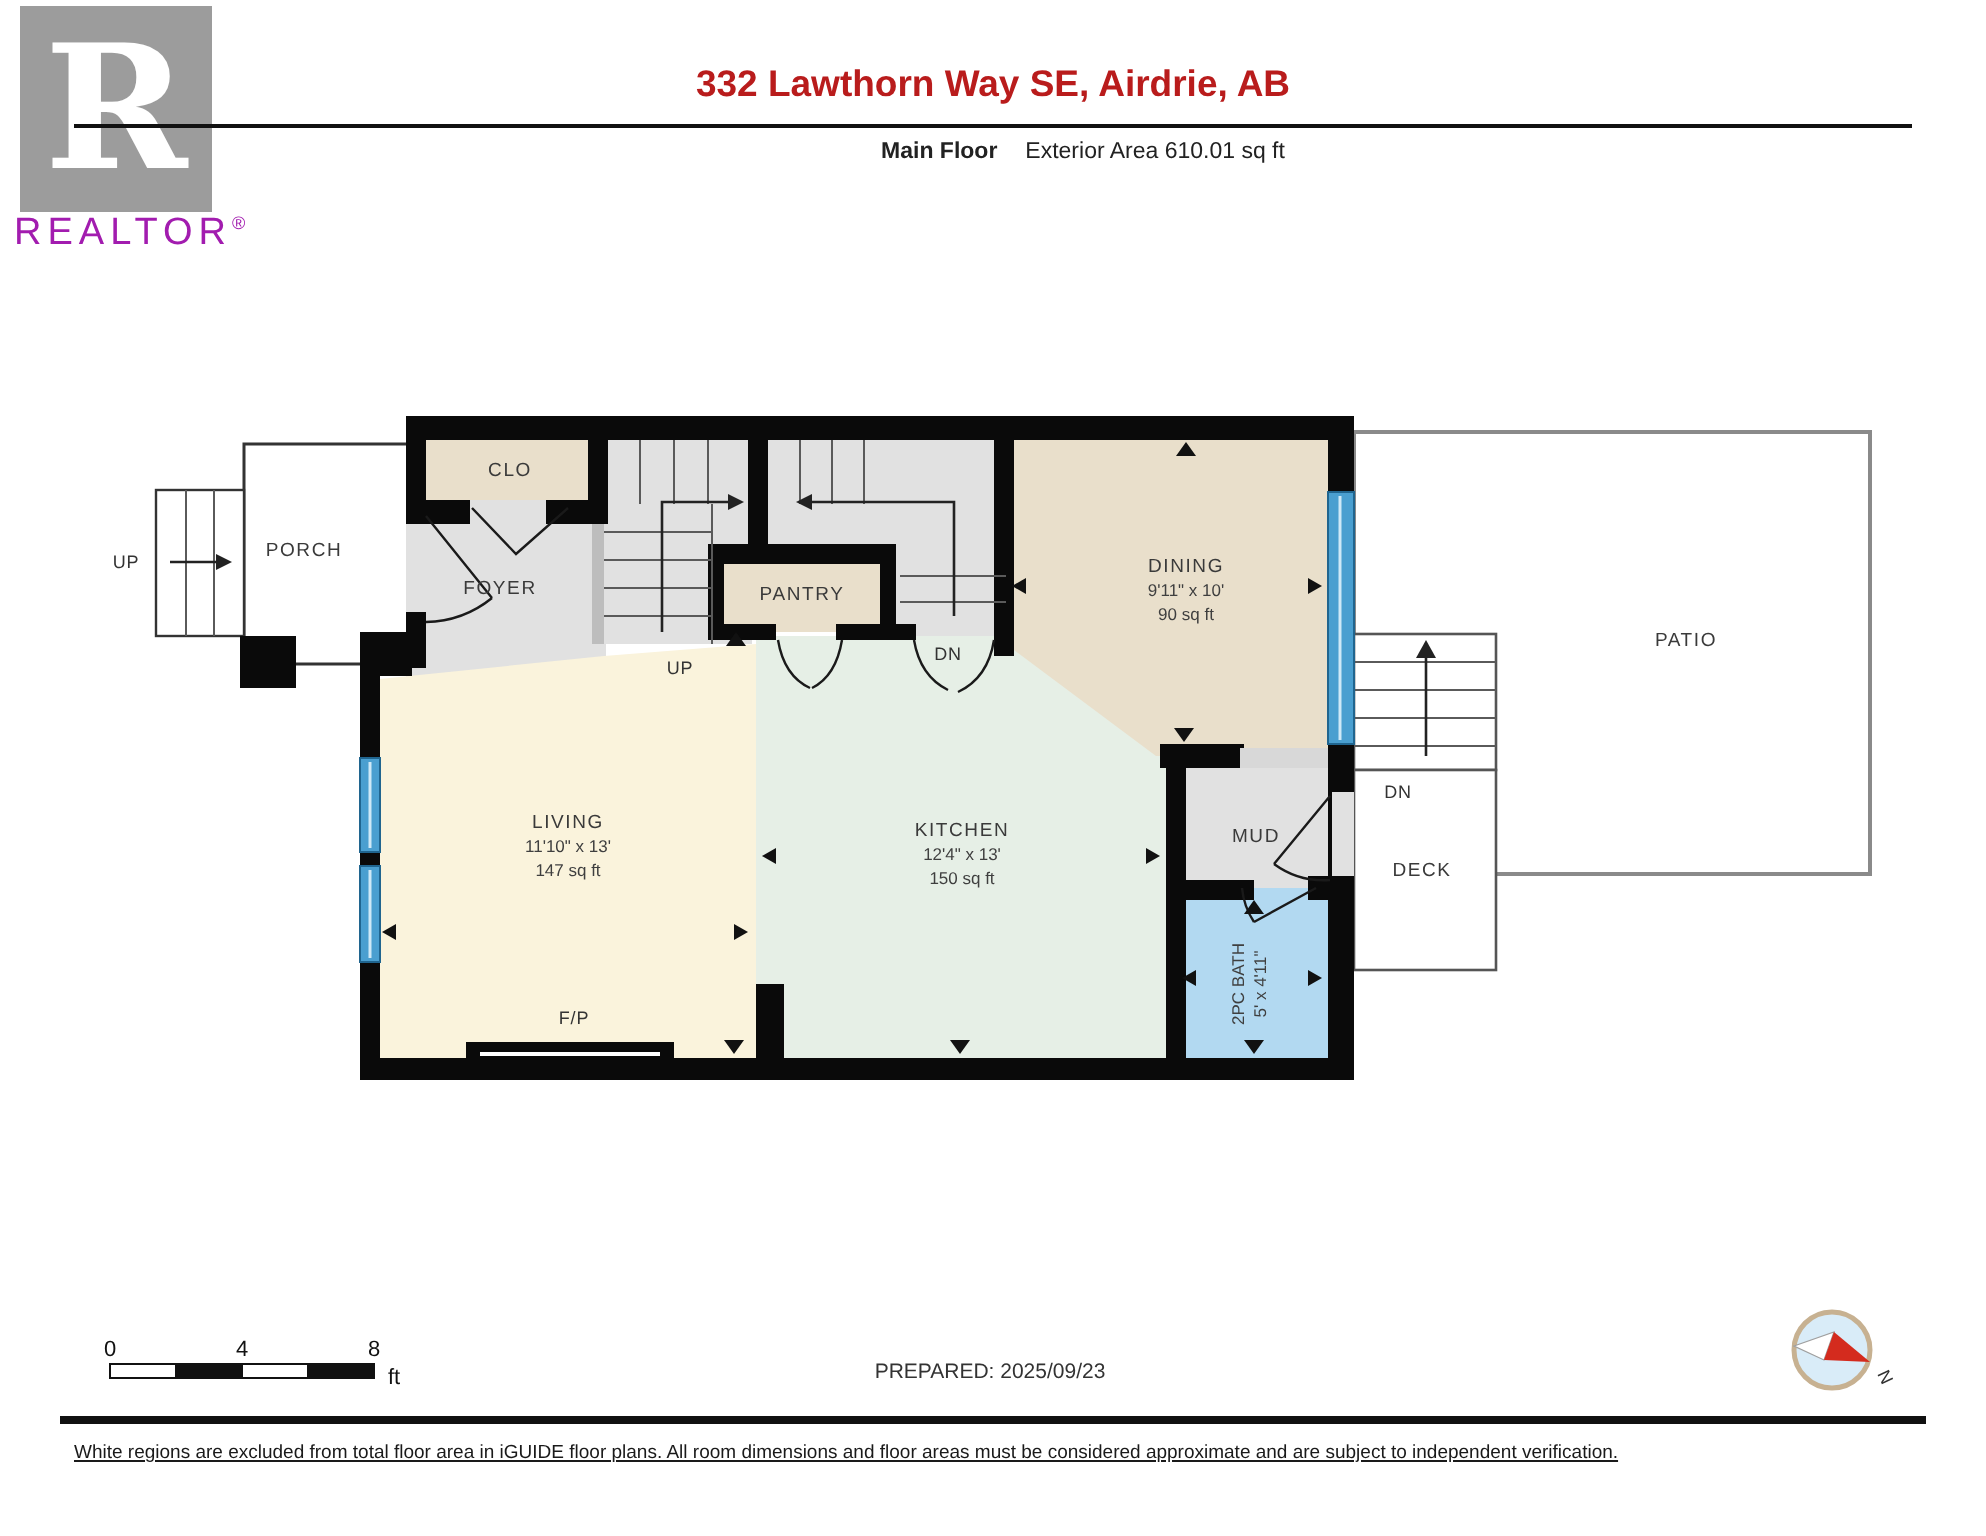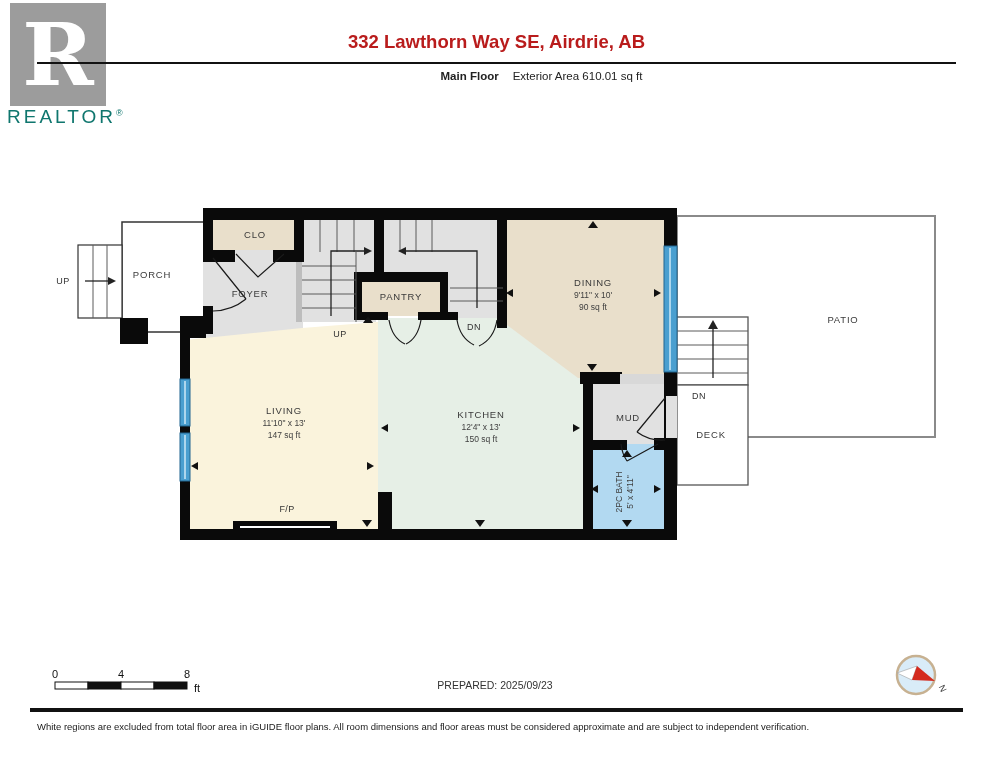--- a/index.html
+++ b/index.html
@@ -2,29 +2,29 @@
 <html><head>
 <meta charset="utf-8">
 <style>
   html,body{margin:0;padding:0;background:#fff;}
   .screen{position:relative;width:993px;height:768px;background:#ffffff;overflow:hidden;
           font-family:"Liberation Sans", sans-serif;color:#222;}
   
   .logo-box{position:absolute;left:10px;top:3px;width:96px;height:103px;background:#9c9c9c;
             display:flex;align-items:center;justify-content:center;z-index:1;}
   .logo-r{font-family:"DejaVu Serif", serif;font-weight:bold;font-size:86px;line-height:1;color:#ffffff;}
-  .logo-word{position:absolute;left:7px;top:106px;font-size:19px;letter-spacing:3px;color:#0f766e;z-index:1;}
+  .logo-word{position:absolute;left:7px;top:106px;font-size:19px;letter-spacing:3px;color:#a21caf;z-index:1;}
   .logo-word sup{font-size:9px;}
   .header-line{position:absolute;left:37px;top:62px;width:919px;height:2px;background:#111;z-index:2;}
   .title{position:absolute;left:0;right:0;top:31px;text-align:center;font-size:18.5px;font-weight:bold;color:#b91c1c;}
   .subtitle{position:absolute;left:0;right:0;top:70px;text-align:center;font-size:11.5px;color:#222;padding-left:90px;}
   .subtitle .fl{font-weight:bold;margin-right:14px;}
   
   .footer-rule{position:absolute;left:30px;top:708px;width:933px;height:4px;background:#111;}
-  .footer-text{position:absolute;left:37px;top:721px;right:20px;font-size:9.5px;color:#1a1a1a;}
+  .footer-text{position:absolute;left:37px;top:721px;right:20px;font-size:9.5px;color:#1a1a1a;text-decoration:underline;}
   svg{position:absolute;left:0;top:0;}
   
   .rl{font:9.5px "Liberation Sans",sans-serif;fill:#3a3a3a;letter-spacing:0.8px;}
   .rd{font:8.5px "Liberation Sans",sans-serif;fill:#3f3f3f;}
   .rs{font:9px "Liberation Sans",sans-serif;fill:#333;letter-spacing:0.4px;}
   .tick{font:11px "Liberation Sans",sans-serif;fill:#111;}
   .prep{font:10.5px "Liberation Sans",sans-serif;fill:#333;}
   .tread{stroke:#5a5a5a;stroke-width:1;fill:none;}
   .sarrow{stroke:#222;stroke-width:1.3;fill:none;}
   .door{stroke:#1a1a1a;stroke-width:1.2;fill:none;}

